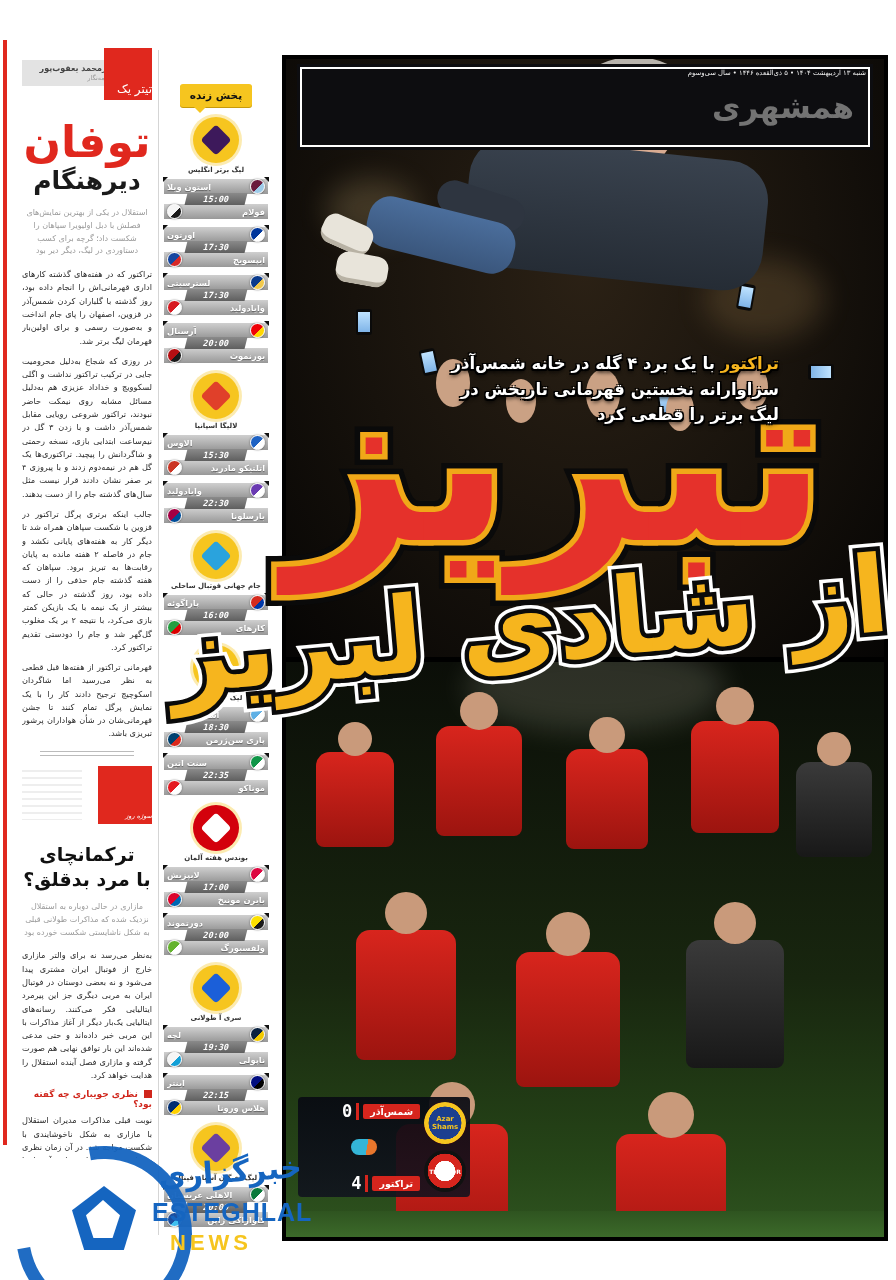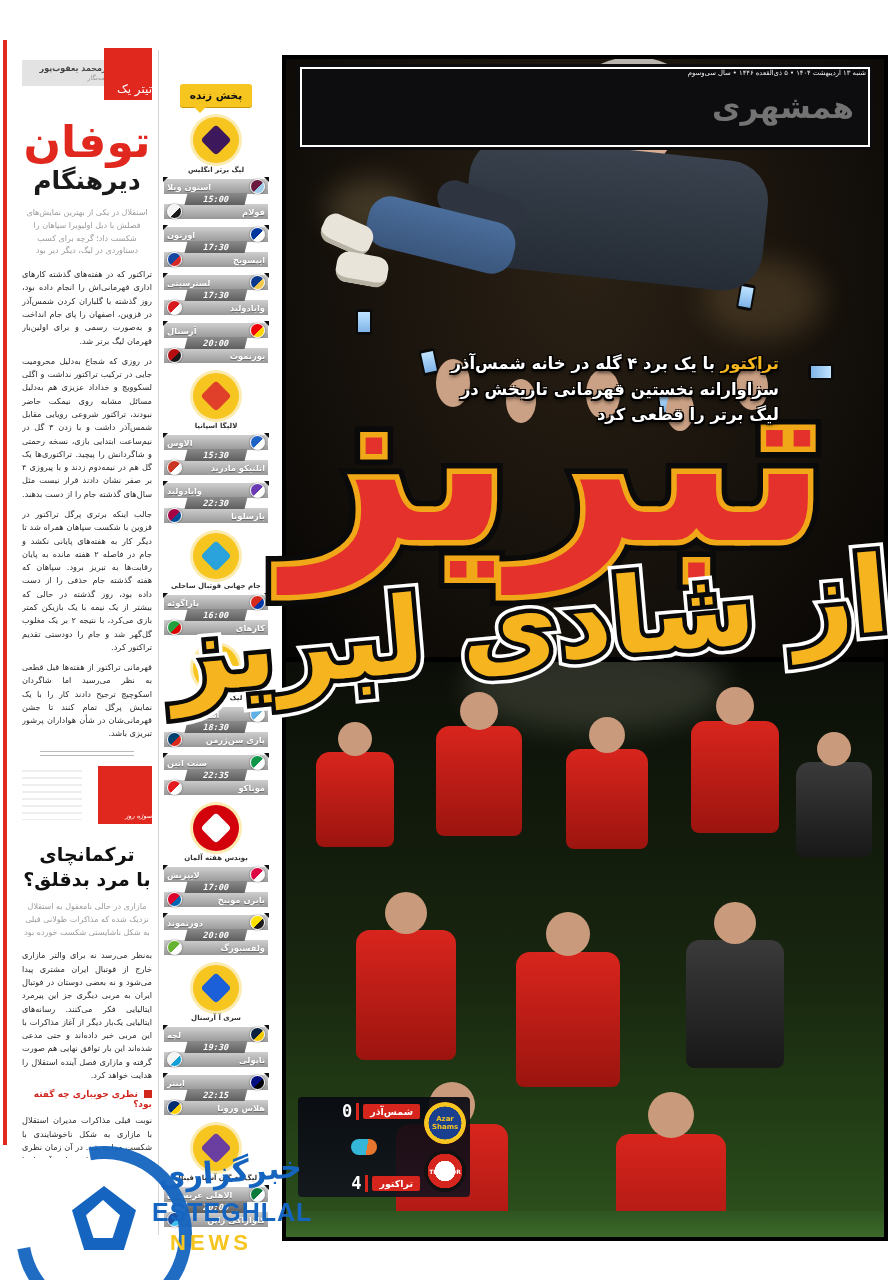--- a/index.html
+++ b/index.html
@@ -177,21 +177,21 @@
     <div class="t2-head">
       <div class="ghost-lines"></div>
       <div class="red-square2">
         <span>سوژه روز</span>
       </div>
     </div>
     <div class="t2-title">
       <span>ترکمانچای</span><br>
       <span>با مرد بدقلق؟</span>
     </div>
-    <p class="lede">مازاری در حالی نامعقول به استقلال نزدیک شده که مذاکرات طولانی قبلی به شکل ناشایستی شکست خورده بود</p>
+    <p class="lede">مازاری در حالی دوباره به استقلال نزدیک شده که مذاکرات طولانی قبلی به شکل ناشایستی شکست خورده بود</p>
     <div class="body-text">
         <p>به‌نظر می‌رسد نه برای والتر مازاری خارج از فوتبال ایران مشتری پیدا می‌شود و نه بعضی دوستان در فوتبال ایران به مربی دیگری جز این پیرمرد ایتالیایی فکر می‌کنند. رسانه‌های ایتالیایی یک‌بار دیگر از آغاز مذاکرات با این مربی خبر داده‌اند و حتی مدعی شده‌اند این بار توافق نهایی هم صورت گرفته و مازاری فصل آینده استقلال را هدایت خواهد کرد.</p>
       </div>
     <div class="subhead">
       <span class="bullet"></span>
       <span>نظری جویباری چه گفته بود؟</span>
     </div>
     <div class="body-text">
         <p>نوبت قبلی مذاکرات مدیران استقلال با مازاری به شکل ناخوشایندی با شکست مواجه شد. در آن زمان نظری جویباری، مدیرعامل فعلی آبی‌ها با حضور در یک برنامه تلویزیونی به تشریح دلایل شکست‌خوردن مذاکره پرداخت؛ کلیت حرف‌های او در آن برنامه طوری بود که تصویر مردی زیاده‌خواه و نامعقول از مازاری ارائه می‌داد.</p>
       </div>
@@ -348,21 +348,21 @@
           <div class="timebar">20:00</div>
           <div class="bar away">
             <span class="mname">ولفسبورگ</span>
             <span class="crest" style="background: linear-gradient(135deg, rgb(101, 179, 46) 55%, rgb(255, 255, 255) 55%);"></span>
           </div>
         </div>
         <div class="league">
           <div class="league-logo" style="background: rgb(246, 197, 31);">
             <div class="league-mark" style="background: rgb(27, 95, 217);"></div>
           </div>
-          <div class="league-label">سری آ آرسنال</div>
+          <div class="league-label">سری آ طولانی</div>
         </div>
         <div class="match">
           <div class="bar home">
             <span class="crest" style="background: linear-gradient(135deg, rgb(10, 34, 64) 55%, rgb(242, 201, 0) 55%);"></span>
             <span class="mname">لچه</span>
           </div>
           <div class="timebar">19:30</div>
           <div class="bar away">
             <span class="mname">ناپولی</span>
             <span class="crest" style="background: linear-gradient(135deg, rgb(245, 245, 245) 55%, rgb(18, 160, 215) 55%);"></span>

